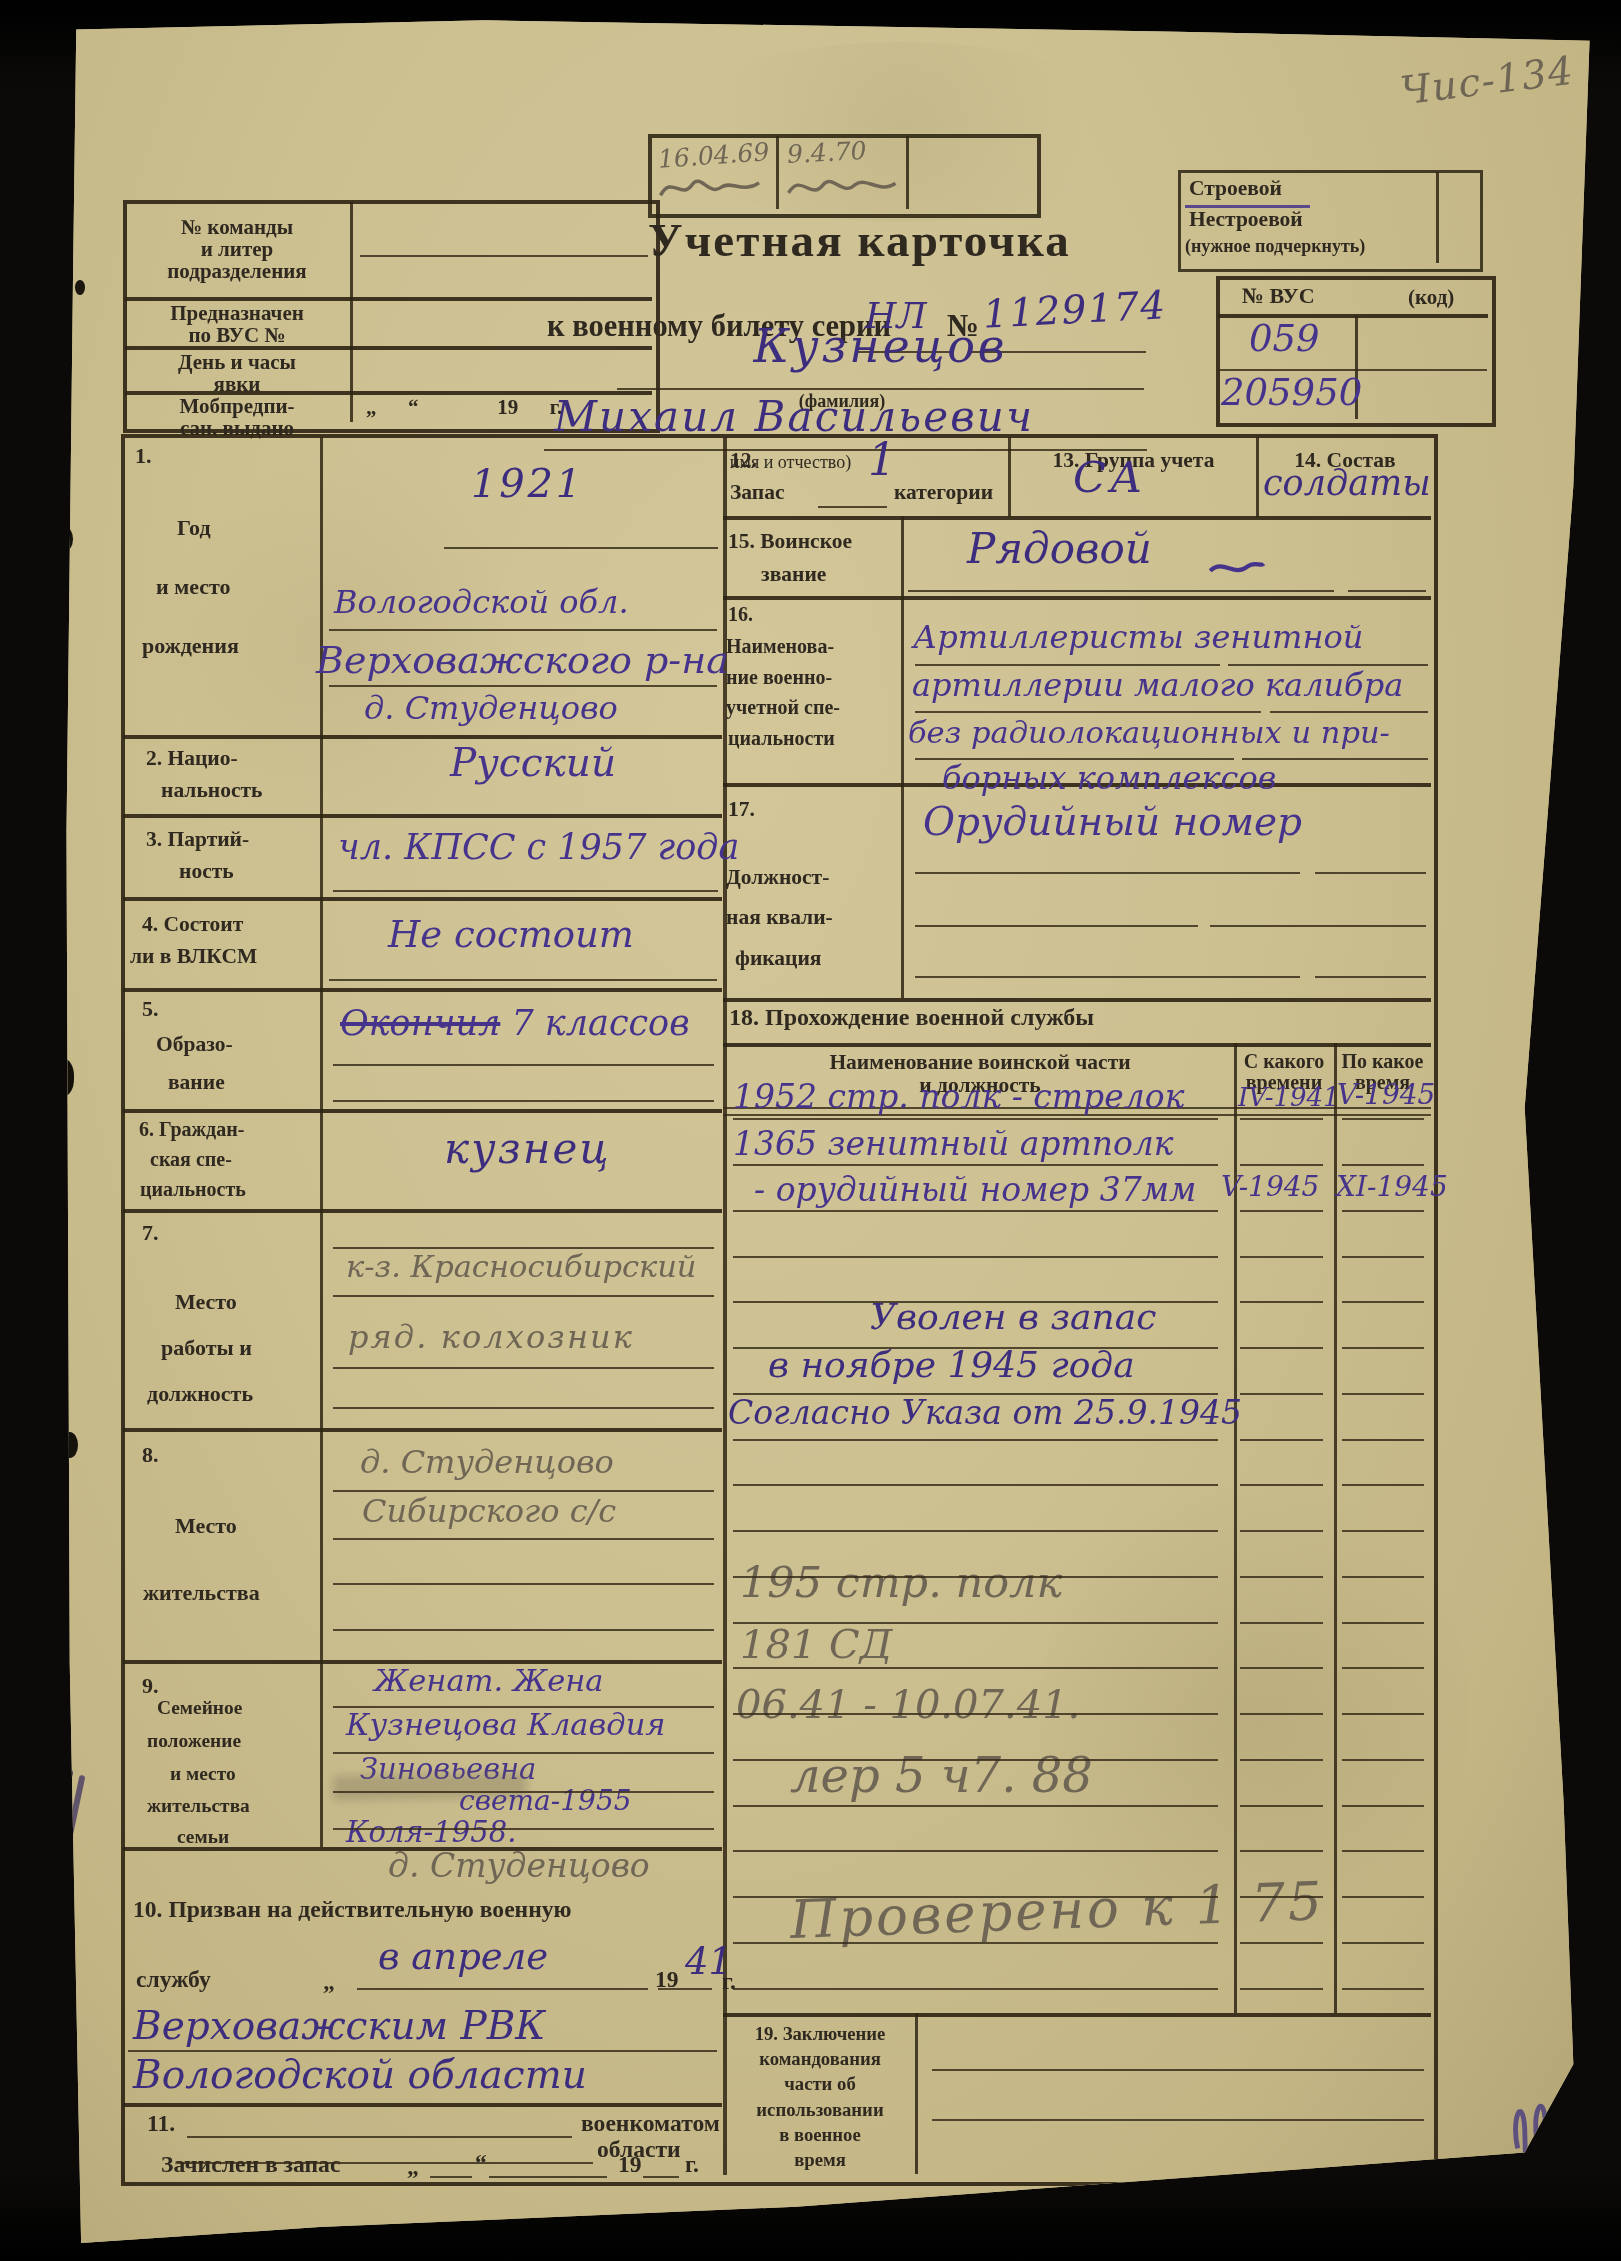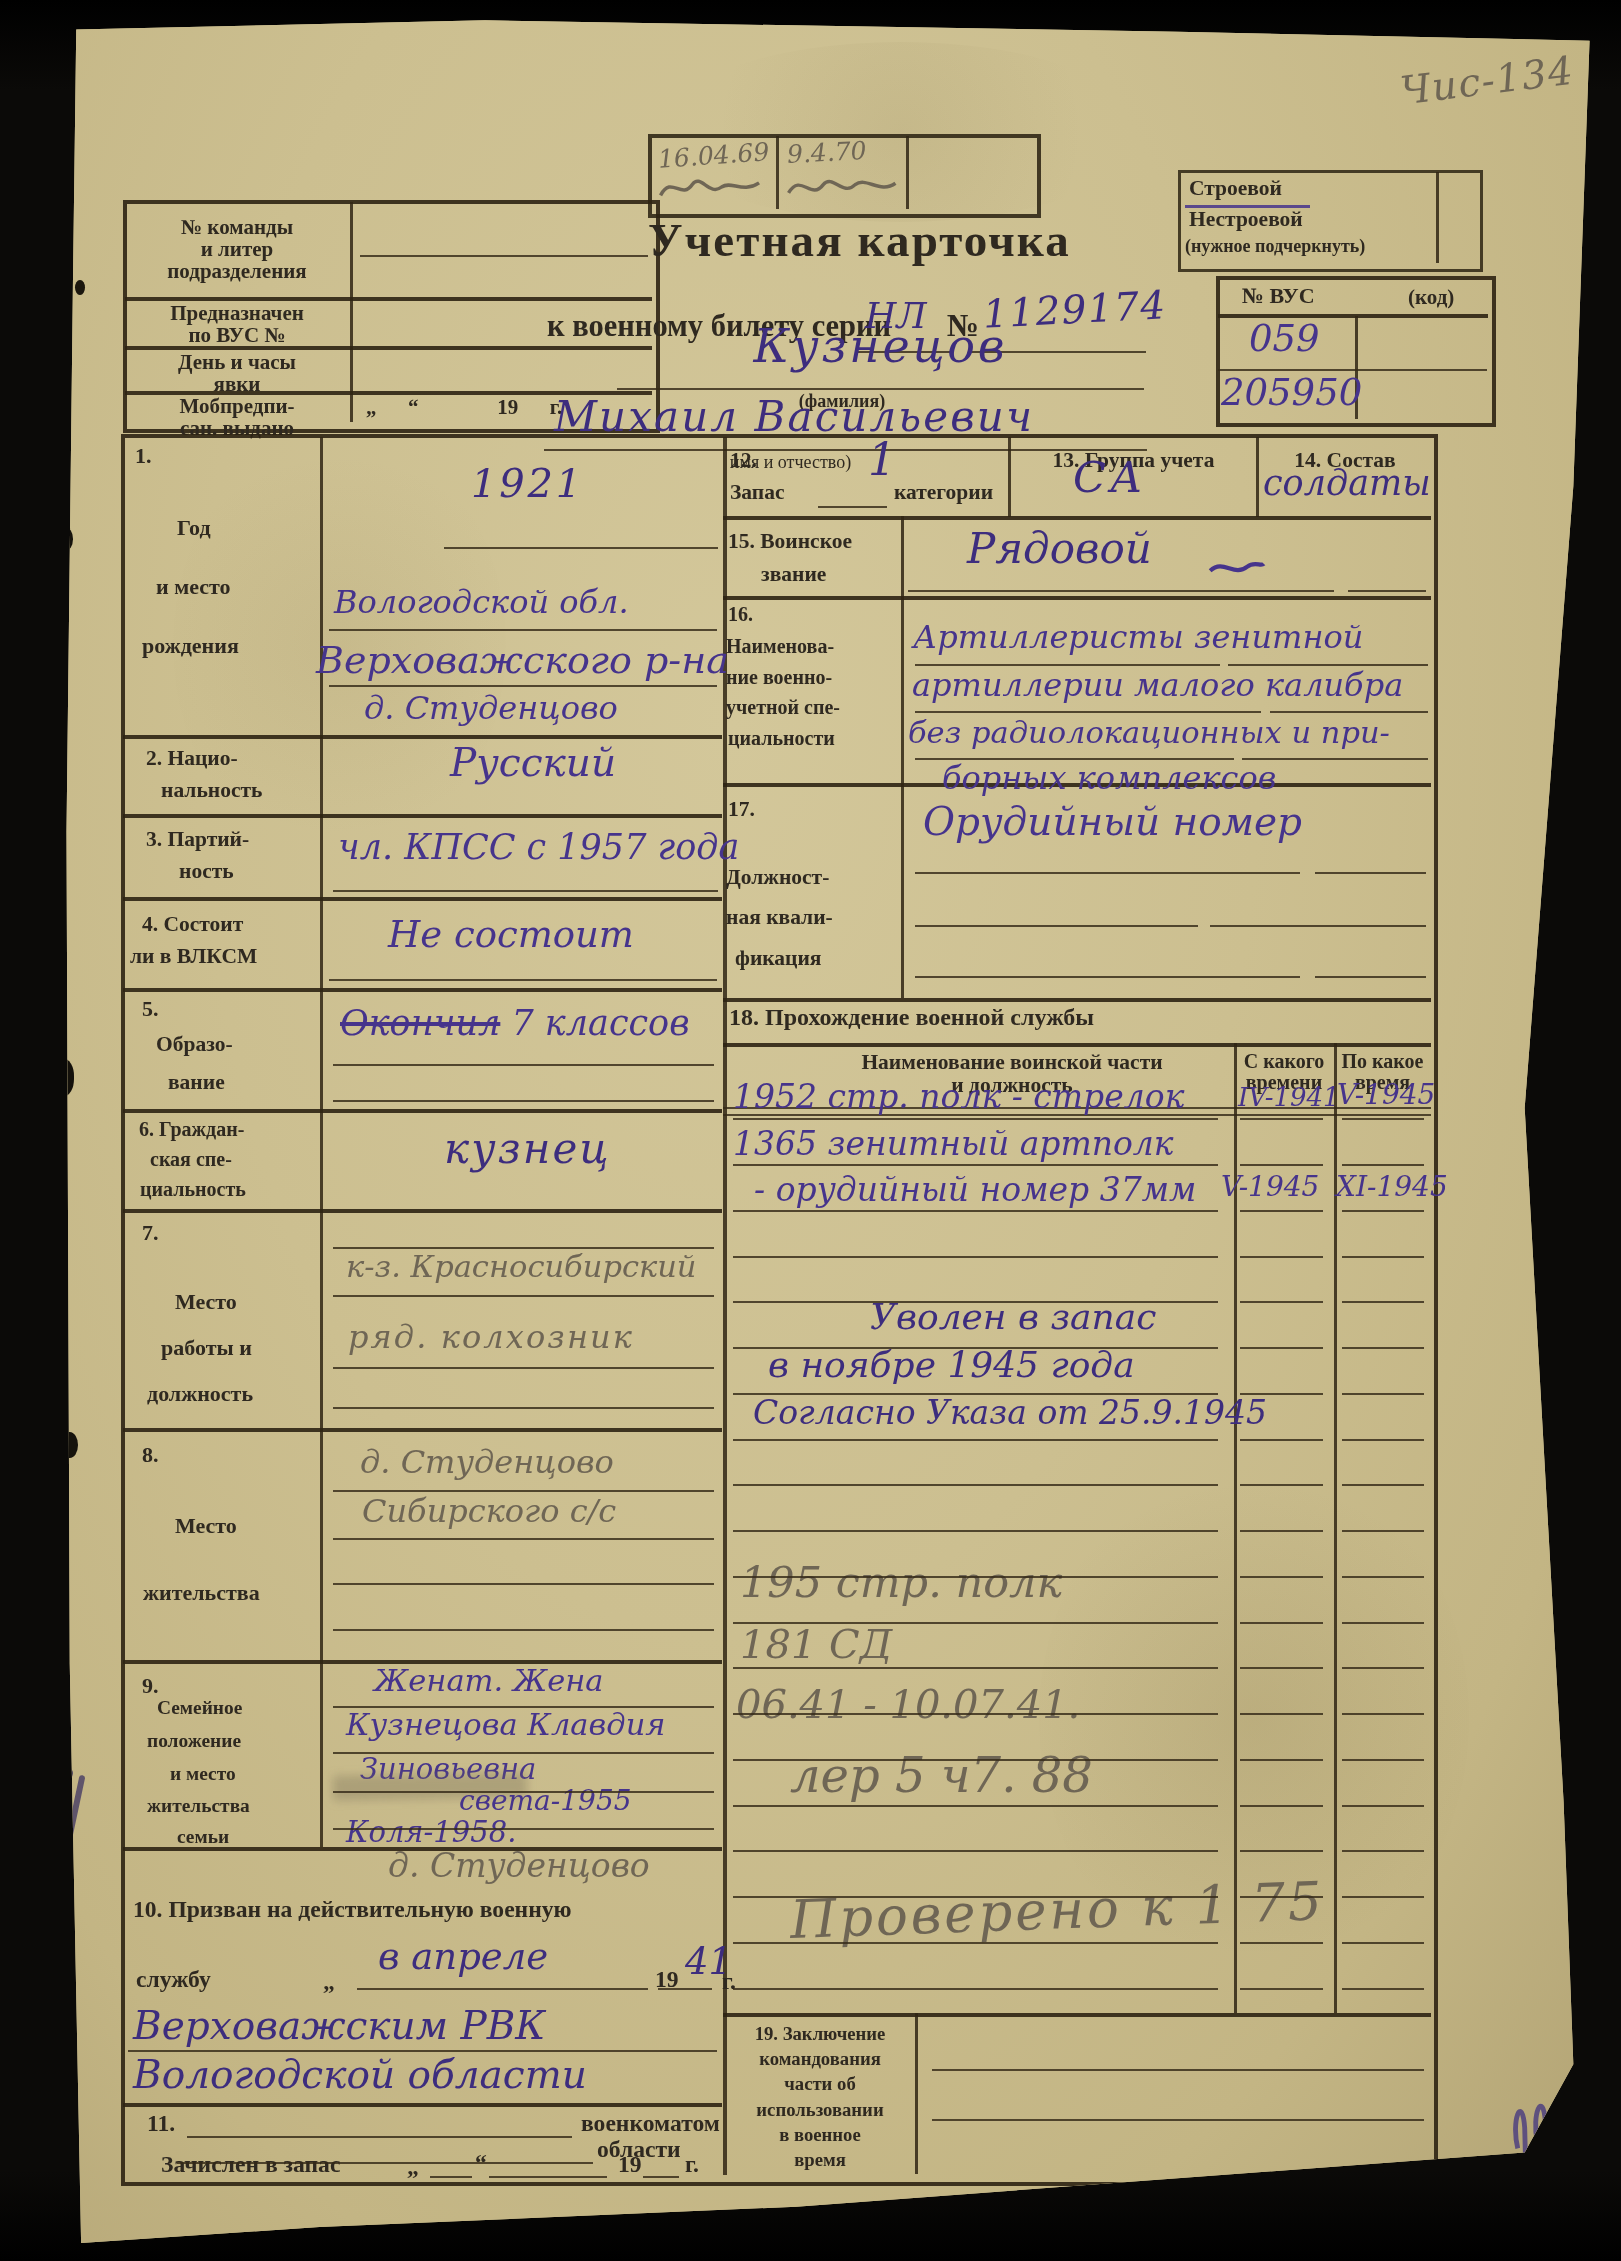--- a/index.html
+++ b/index.html
@@ -236,21 +236,21 @@
     <div class="abs ink" style="left:912px;top:669px;font-size:32px;">артиллерии малого калибра</div>
     <div class="abs ink" style="left:942px;top:762px;font-size:32px;">борных комплексов</div>
 
     <div class="abs print" style="left:728px;top:798px;font-size:21.5px;">17.</div>
     <div class="abs print" style="left:726px;top:866px;font-size:21.5px;">Должност-</div>
     <div class="abs print" style="left:726px;top:906px;font-size:21.5px;">ная квали-</div>
     <div class="abs print" style="left:735px;top:947px;font-size:21.5px;">фикация</div>
     <div class="abs ink" style="left:923px;top:802px;font-size:39px;">Орудийный номер</div>
 
     <div class="abs print" style="left:729px;top:1005px;font-size:24px;">18. Прохождение военной службы</div>
-    <div class="abs print blk center" style="left:762px;top:1051px;width:500px;font-size:21.5px;">
+    <div class="abs print blk center" style="left:730px;top:1051px;width:500px;font-size:21.5px;">
       <span>Наименование воинской части</span>
       <span>и должность</span>
     </div>
     <div class="abs print blk center" style="left:1236px;top:1051px;width:96px;font-size:20px;">
       <span>С какого</span>
       <span>времени</span>
     </div>
     <div class="abs print blk center" style="left:1337px;top:1051px;width:91px;font-size:20px;">
       <span>По какое</span>
       <span>время</span>
@@ -259,21 +259,21 @@
     <div class="abs ink" style="left:733px;top:1080px;font-size:33px;">1952 стр. полк - стрелок</div>
     <div class="abs ink" style="left:1238px;top:1084px;font-size:26px;">IV-1941</div>
     <div class="abs ink" style="left:1337px;top:1081px;font-size:28px;">V-1945</div>
     <div class="abs ink" style="left:733px;top:1127px;font-size:33px;">1365 зенитный артполк</div>
     <div class="abs ink" style="left:754px;top:1173px;font-size:33px;">- орудийный номер 37мм</div>
     <div class="abs ink" style="left:1221px;top:1173px;font-size:28px;">V-1945</div>
     <div class="abs ink" style="left:1336px;top:1173px;font-size:28px;">XI-1945</div>
 
     <div class="abs ink2" style="left:870px;top:1299px;font-size:36px;">Уволен в запас</div>
     <div class="abs ink2" style="left:768px;top:1347px;font-size:36px;">в ноябре 1945 года</div>
-    <div class="abs ink2" style="left:728px;top:1396px;font-size:33px;padding-left:25px;">Согласно Указа от 25.9.1945</div>
+    <div class="abs ink2" style="left:728px;top:1396px;font-size:33px;">Согласно Указа от 25.9.1945</div>
 
     <div class="abs pencil" style="left:740px;top:1561px;font-size:43px;">195 стр. полк</div>
     <div class="abs pencil" style="left:740px;top:1624px;font-size:40px;">181 СД</div>
     <div class="abs pencil" style="left:736px;top:1684px;font-size:40px;">06.41 - 10.07.41.</div>
     <div class="abs pencil" style="left:790px;top:1751px;font-size:48px;">лер 5 ч7. 88</div>
     <div class="abs pencil" style="left:790px;top:1882px;width:624px;font-size:53px;transform:rotate(-2deg);letter-spacing:2.8px;">Проверено к 1 75</div>
 
     <div class="abs print blk center" style="left:729px;top:2021px;width:182px;font-size:18.7px;line-height:1.35;">
       <span>19. Заключение</span>
       <span>командования</span>

